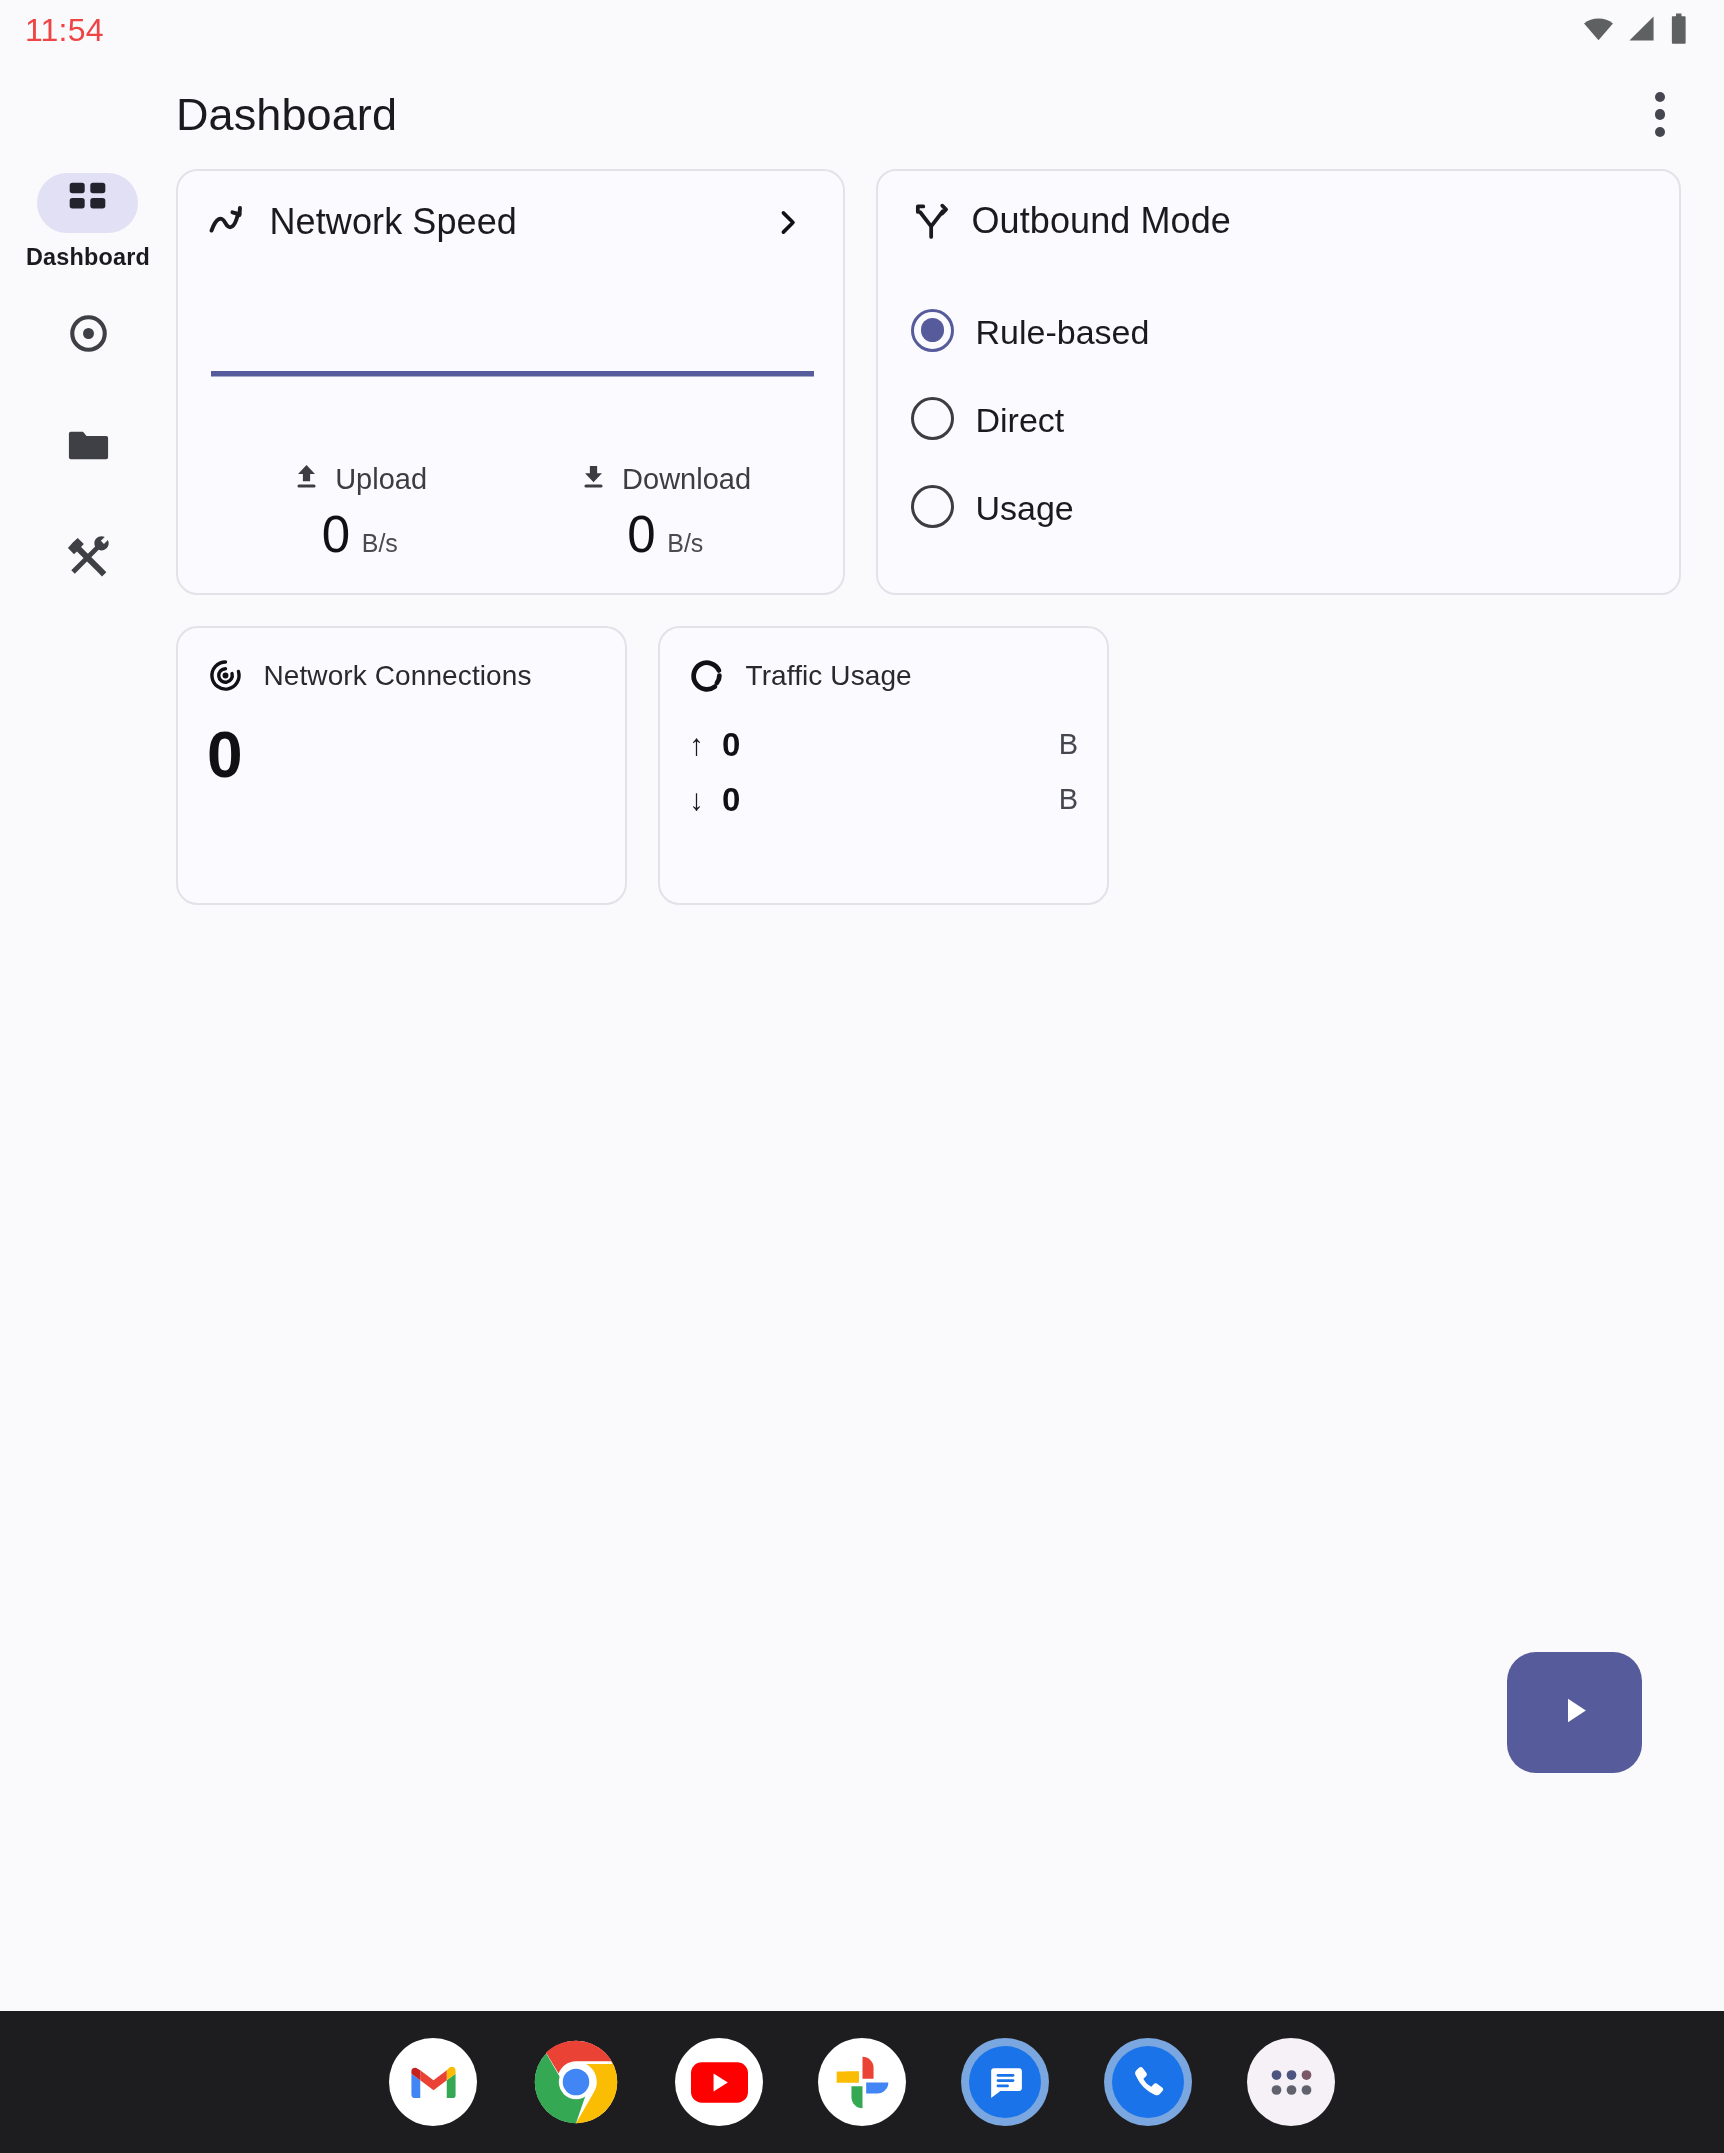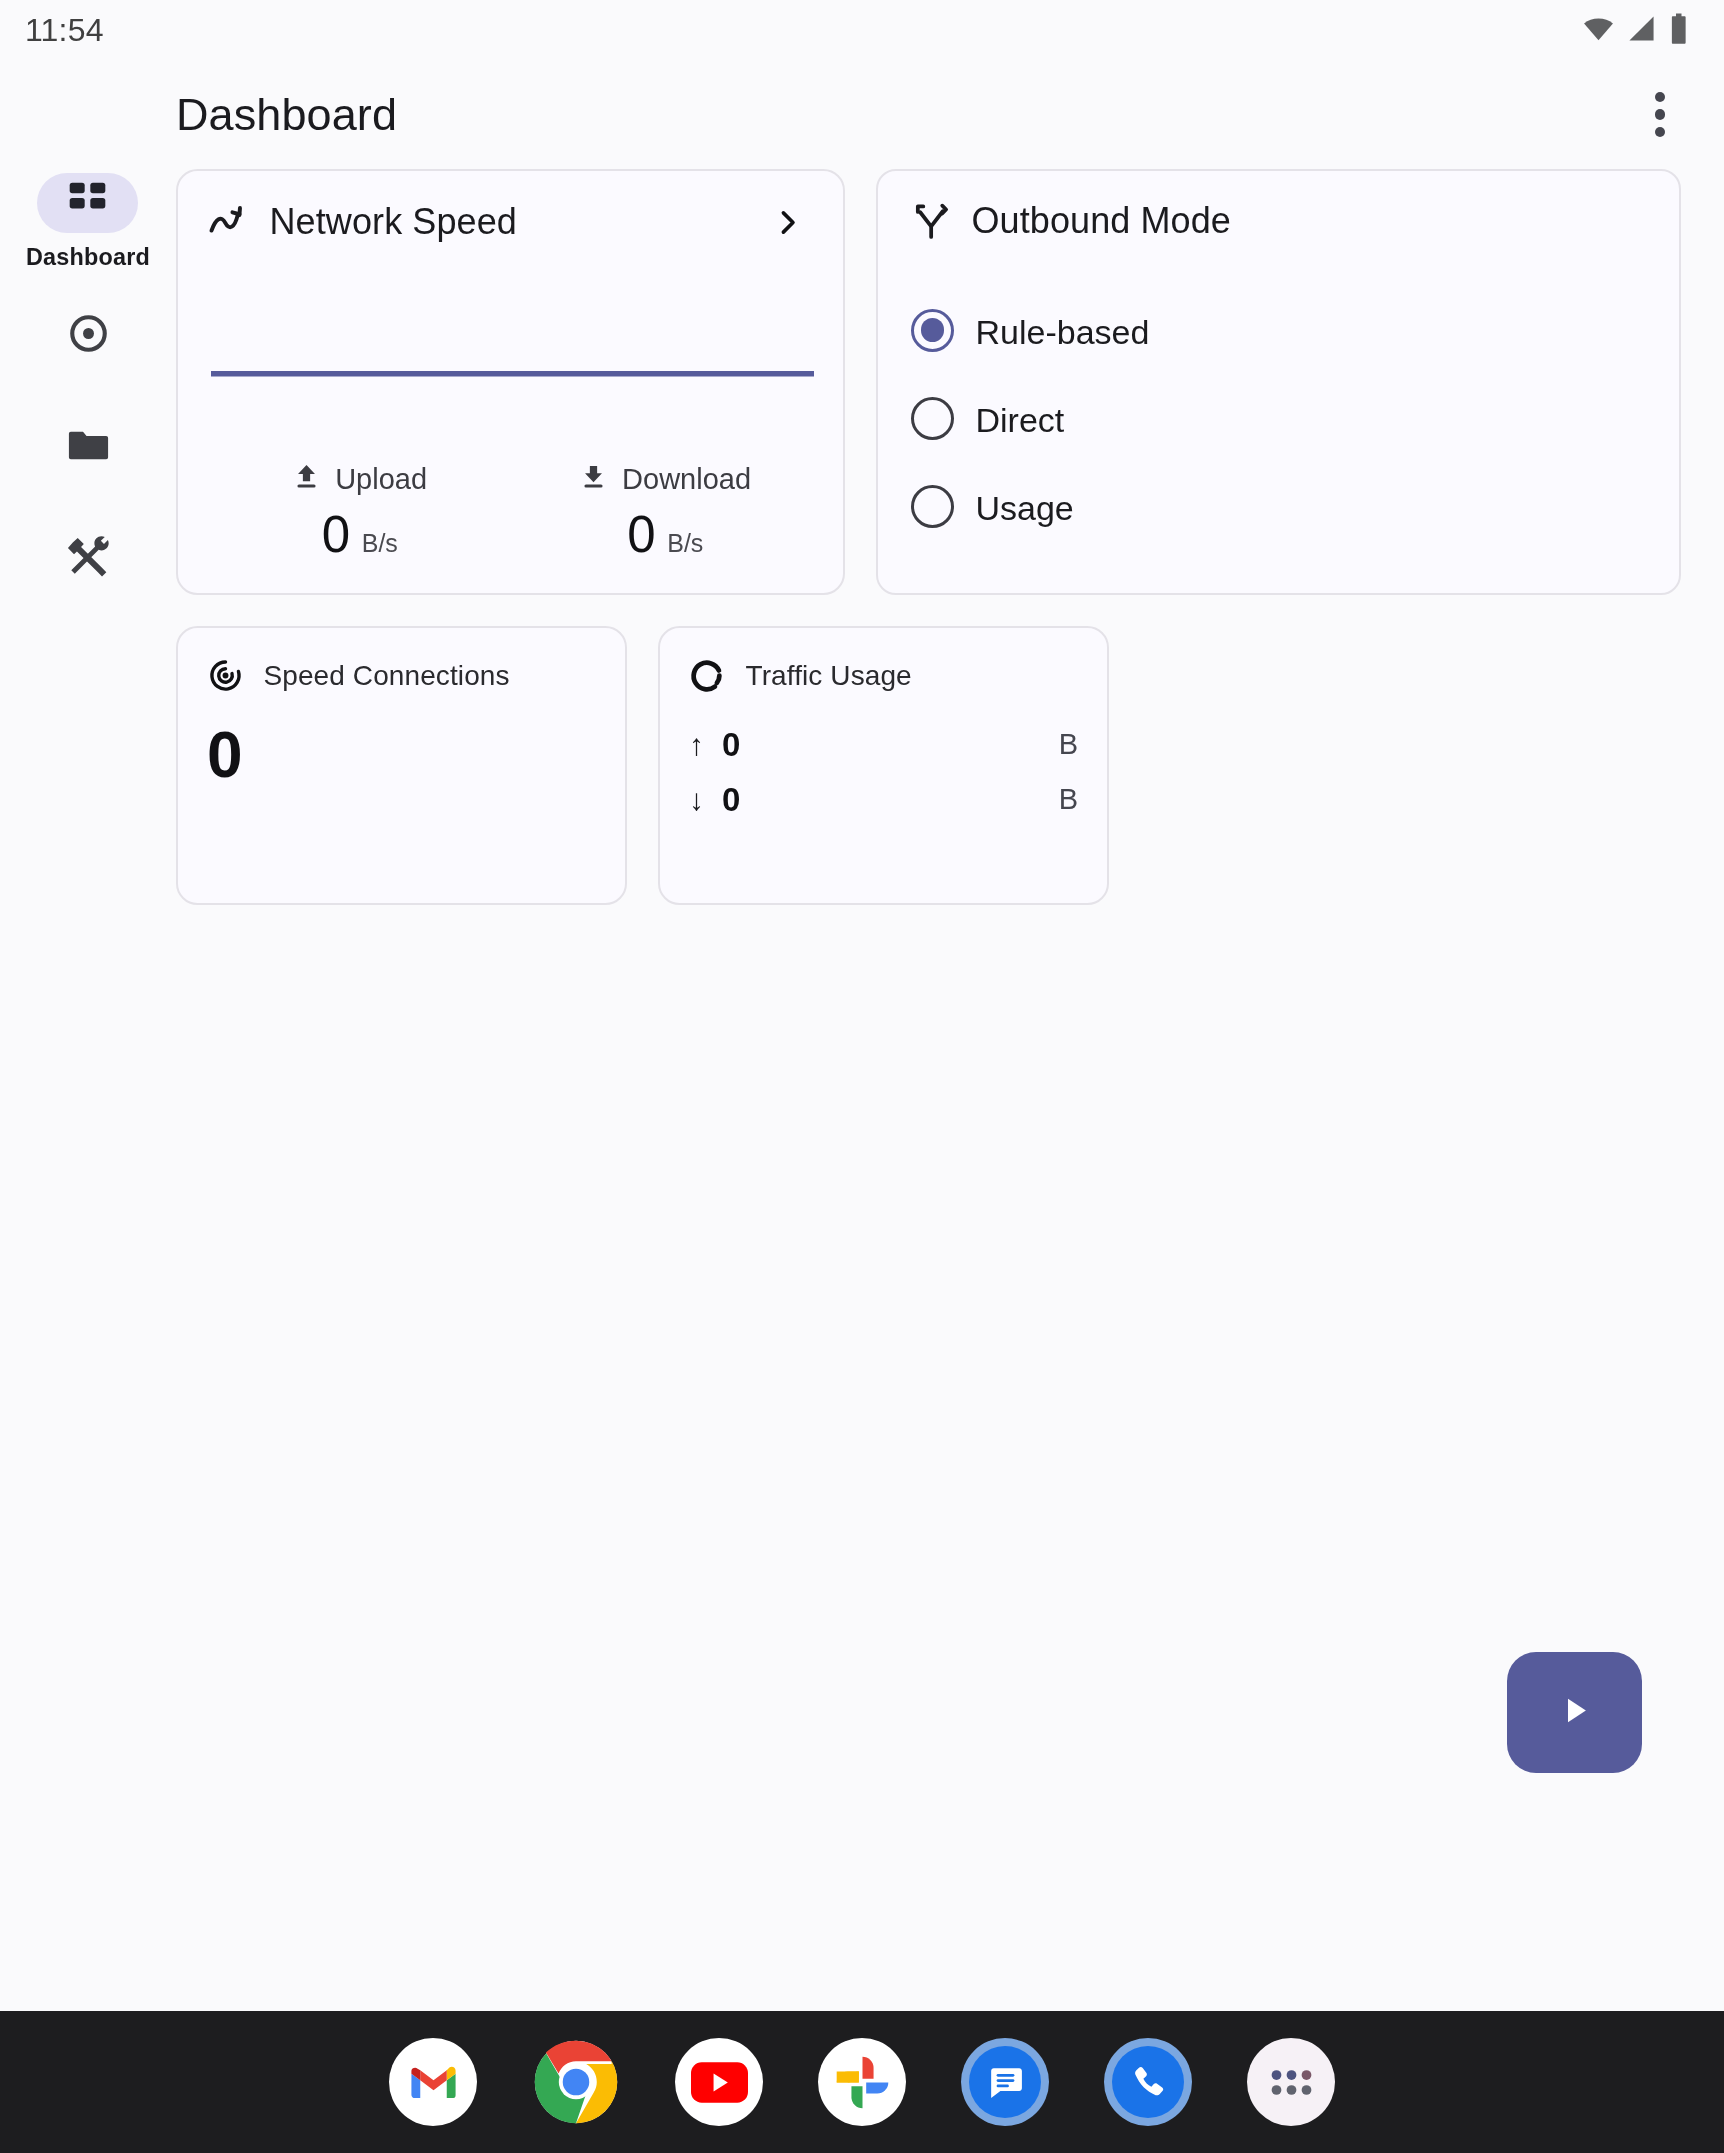--- a/index.html
+++ b/index.html
@@ -18,21 +18,21 @@
   
   #status-bar {
     height: 60px;
     display: flex;
     align-items: center;
     justify-content: space-between;
     padding: 0 35px 0 25px;
   }
   #status-clock {
     font-size: 32px;
-    color: #404040;
+    color: #ef4444;
     letter-spacing: 0.2px;
   }
   #status-icons {
     display: flex;
     align-items: center;
     gap: 11.7px;
   }
 
   
   #app-bar {
@@ -426,21 +426,21 @@
 
       <div class="card stat-card">
         <div class="card-head">
           <span class="card-icon">
             <svg width="37" height="37" viewBox="0 0 24 24" fill="none" stroke="#111114" stroke-width="2.2" stroke-linecap="round">
               <path d="M12 3.2a8.8 8.8 0 1 0 8.4 6.2"></path>
               <path d="M12 7.6a4.4 4.4 0 1 0 4.2 3.1"></path>
               <circle cx="12" cy="12" r="1.9" fill="#111114" stroke="none"></circle>
             </svg>
           </span>
-          <span class="card-title small">Speed Connections</span>
+          <span class="card-title small">Network Connections</span>
         </div>
         <div class="big-value">0</div>
       </div>
 
       <div class="card stat-card">
         <div class="card-head">
           <span class="card-icon">
             <svg width="37" height="37" viewBox="0 0 24 24" fill="none" stroke="#111114" stroke-width="3.1" stroke-linecap="round">
               <path d="M16.8 19.2a8.6 8.6 0 1 1 2.6-10.5"></path>
               <path d="M19.7 12.1a7.7 7.7 0 0 1-1.6 4.7"></path>

